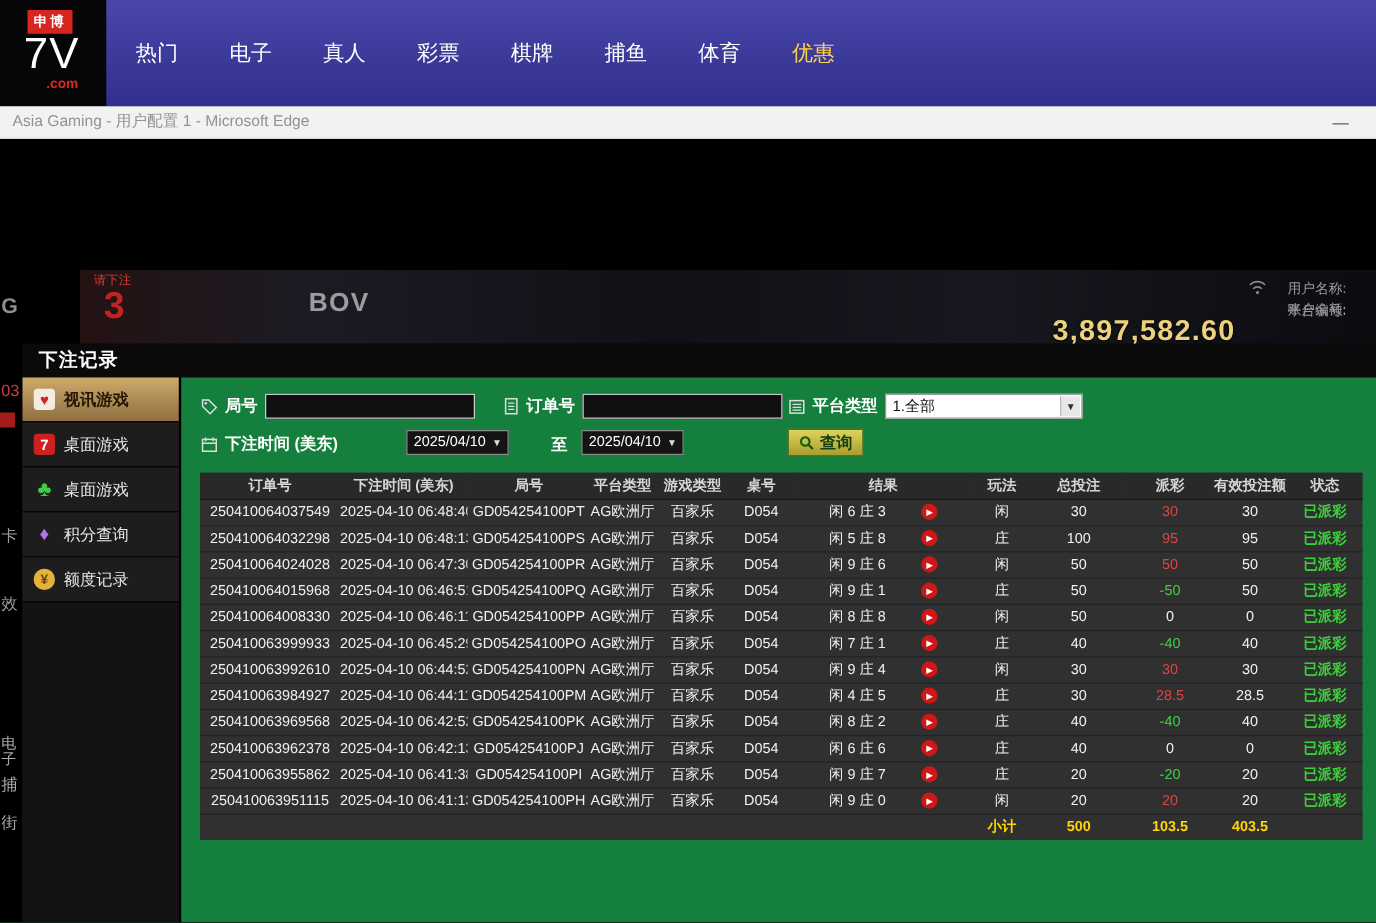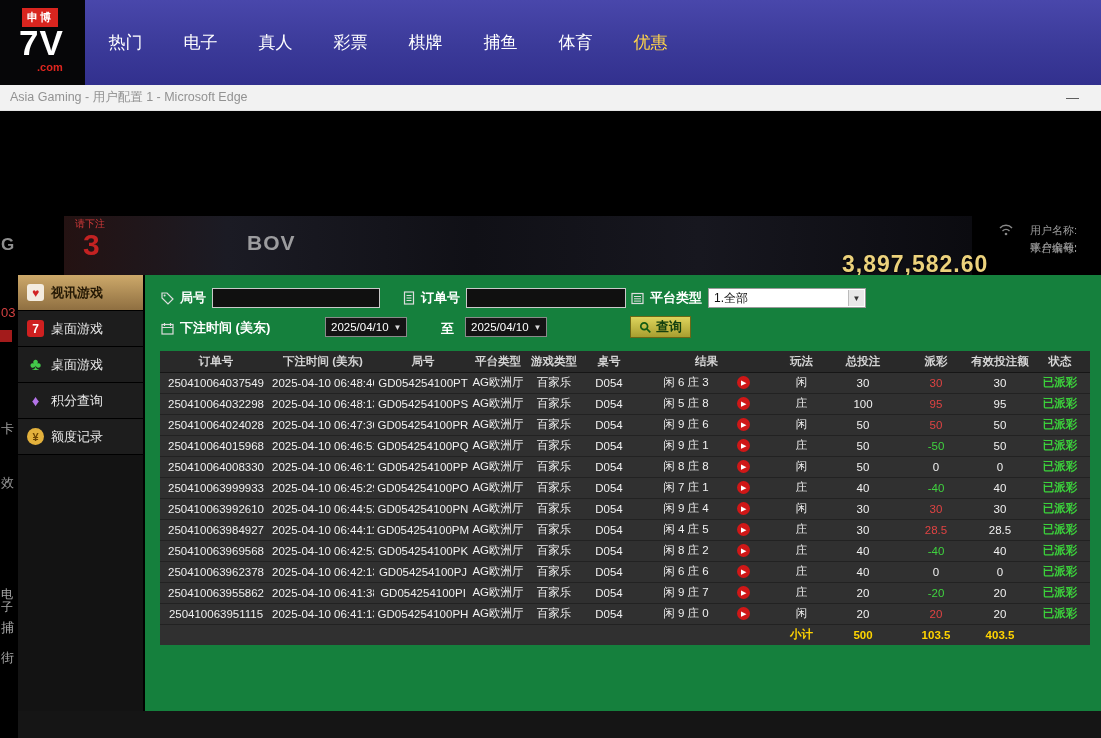--- a/index.html
+++ b/index.html
@@ -6,39 +6,39 @@
   body { font-family:"Liberation Sans","DejaVu Sans",sans-serif; background:#555; }
   .screen { position:relative; width:1101px; height:738px; overflow:hidden; background:#000; }
 
   
   .topnav { position:absolute; top:0; left:0; width:100%; height:85px;
     background:linear-gradient(180deg,#4947ab 0%,#3b3a99 55%,#32308e 100%);
     display:flex; align-items:center; }
   .logo { position:relative; width:85px; height:85px; background:#060608; flex:0 0 auto; cursor:pointer; }
   .logo-badge { position:absolute; top:8px; left:22px; background:#d9251f; color:#fff;
     font-size:11px; font-weight:bold; padding:2px 5px; letter-spacing:2px; }
-  .logo-main { position:absolute; top:23px; left:19px; color:#fff; font-size:35px; font-weight:bold; letter-spacing:1px; }
+  .logo-main { position:absolute; top:23px; left:19px; color:#fff; font-size:35px; font-weight:normal; letter-spacing:1px; }
   .logo-suffix { position:absolute; top:61px; left:37px; color:#e0261f; font-size:11px; font-weight:bold; }
   .nav-items { display:flex; margin-left:3px; }
   .nav-item { width:75px; text-align:center; color:#fff; font-size:17px; cursor:pointer; }
   .nav-item.highlight { color:var(--nav-hl,#ffd44a); }
 
   
   .titlebar { position:absolute; top:85px; left:0; width:100%; height:26px; background:#f2f2f2;
     border-bottom:1px solid #e3e3e3; display:flex; align-items:center; padding:0 14px 0 10px;
     color:#929292; font-size:12.5px; }
   .titlebar-min { margin-left:auto; color:#4a4a4a; font-size:13px; cursor:pointer; padding:0 8px; }
   .urlbar { position:absolute; top:111px; left:0; width:100%; height:39px; background:#fff;
     display:flex; align-items:center; padding-left:9px; }
   .url-icon { flex:0 0 auto; }
   .url-text { margin-left:10px; color:#8a8a8a; font-size:15px; }
 
   
   .viewport { position:absolute; top:150px; left:0; width:1101px; height:588px; background:#000; overflow:hidden; }
-  .scene { position:absolute; left:64px; top:66px; width:908px; height:59px;
+  .scene { position:absolute; left:64px; top:66px; width:1037px; height:59px;
     background:linear-gradient(90deg,#241212 0%,#1b1b24 18%,#101016 45%,#17171f 70%,#0b0b10 100%); }
   .scene-bet { position:absolute; left:11px; top:1px; color:#d23a3a; font-size:10px; }
   .scene-count { position:absolute; left:19px; top:12px; color:#c32222; font-size:30px; font-weight:bold; }
   .scene-logo { position:absolute; left:183px; top:15px; color:#cfcfcf; font-size:21px; font-weight:bold;
     opacity:.72; letter-spacing:1px; }
   .wifi { position:absolute; left:998px; top:73px; }
   .acct { position:absolute; left:1030px; color:#9a9a9a; font-size:11px; white-space:nowrap; }
   .acct-0 { top:73px; } .acct-1 { top:90px; } .acct-2 { top:91px; }
   .balance { position:absolute; left:842px; top:101px; color:#ecd27c; font-size:23px; font-weight:bold;
     letter-spacing:1px; text-shadow:0 1px 2px #000; z-index:1; }
@@ -164,20 +164,23 @@
         <div class="frag frag-1">03</div>
         <div class="frag frag-2">卡</div>
         <div class="frag frag-3">效</div>
         <div class="frag frag-4">电子</div>
         <div class="frag frag-5">捕</div>
         <div class="frag frag-6">街</div>
       </div>
     <div class="red-frag"></div>
 
     <section class="panel">
+      <div class="panel-header">
+        <span class="panel-title">下注记录</span>
+      </div>
       <div class="panel-body">
 
         <aside class="sidebar">
             <div class="sb-item active">
               <span class="sb-icon video-games-icon">♥</span>
               <span>视讯游戏</span>
             </div>
             <div class="sb-item">
               <span class="sb-icon slot-machine-icon">7</span>
               <span>桌面游戏</span>

